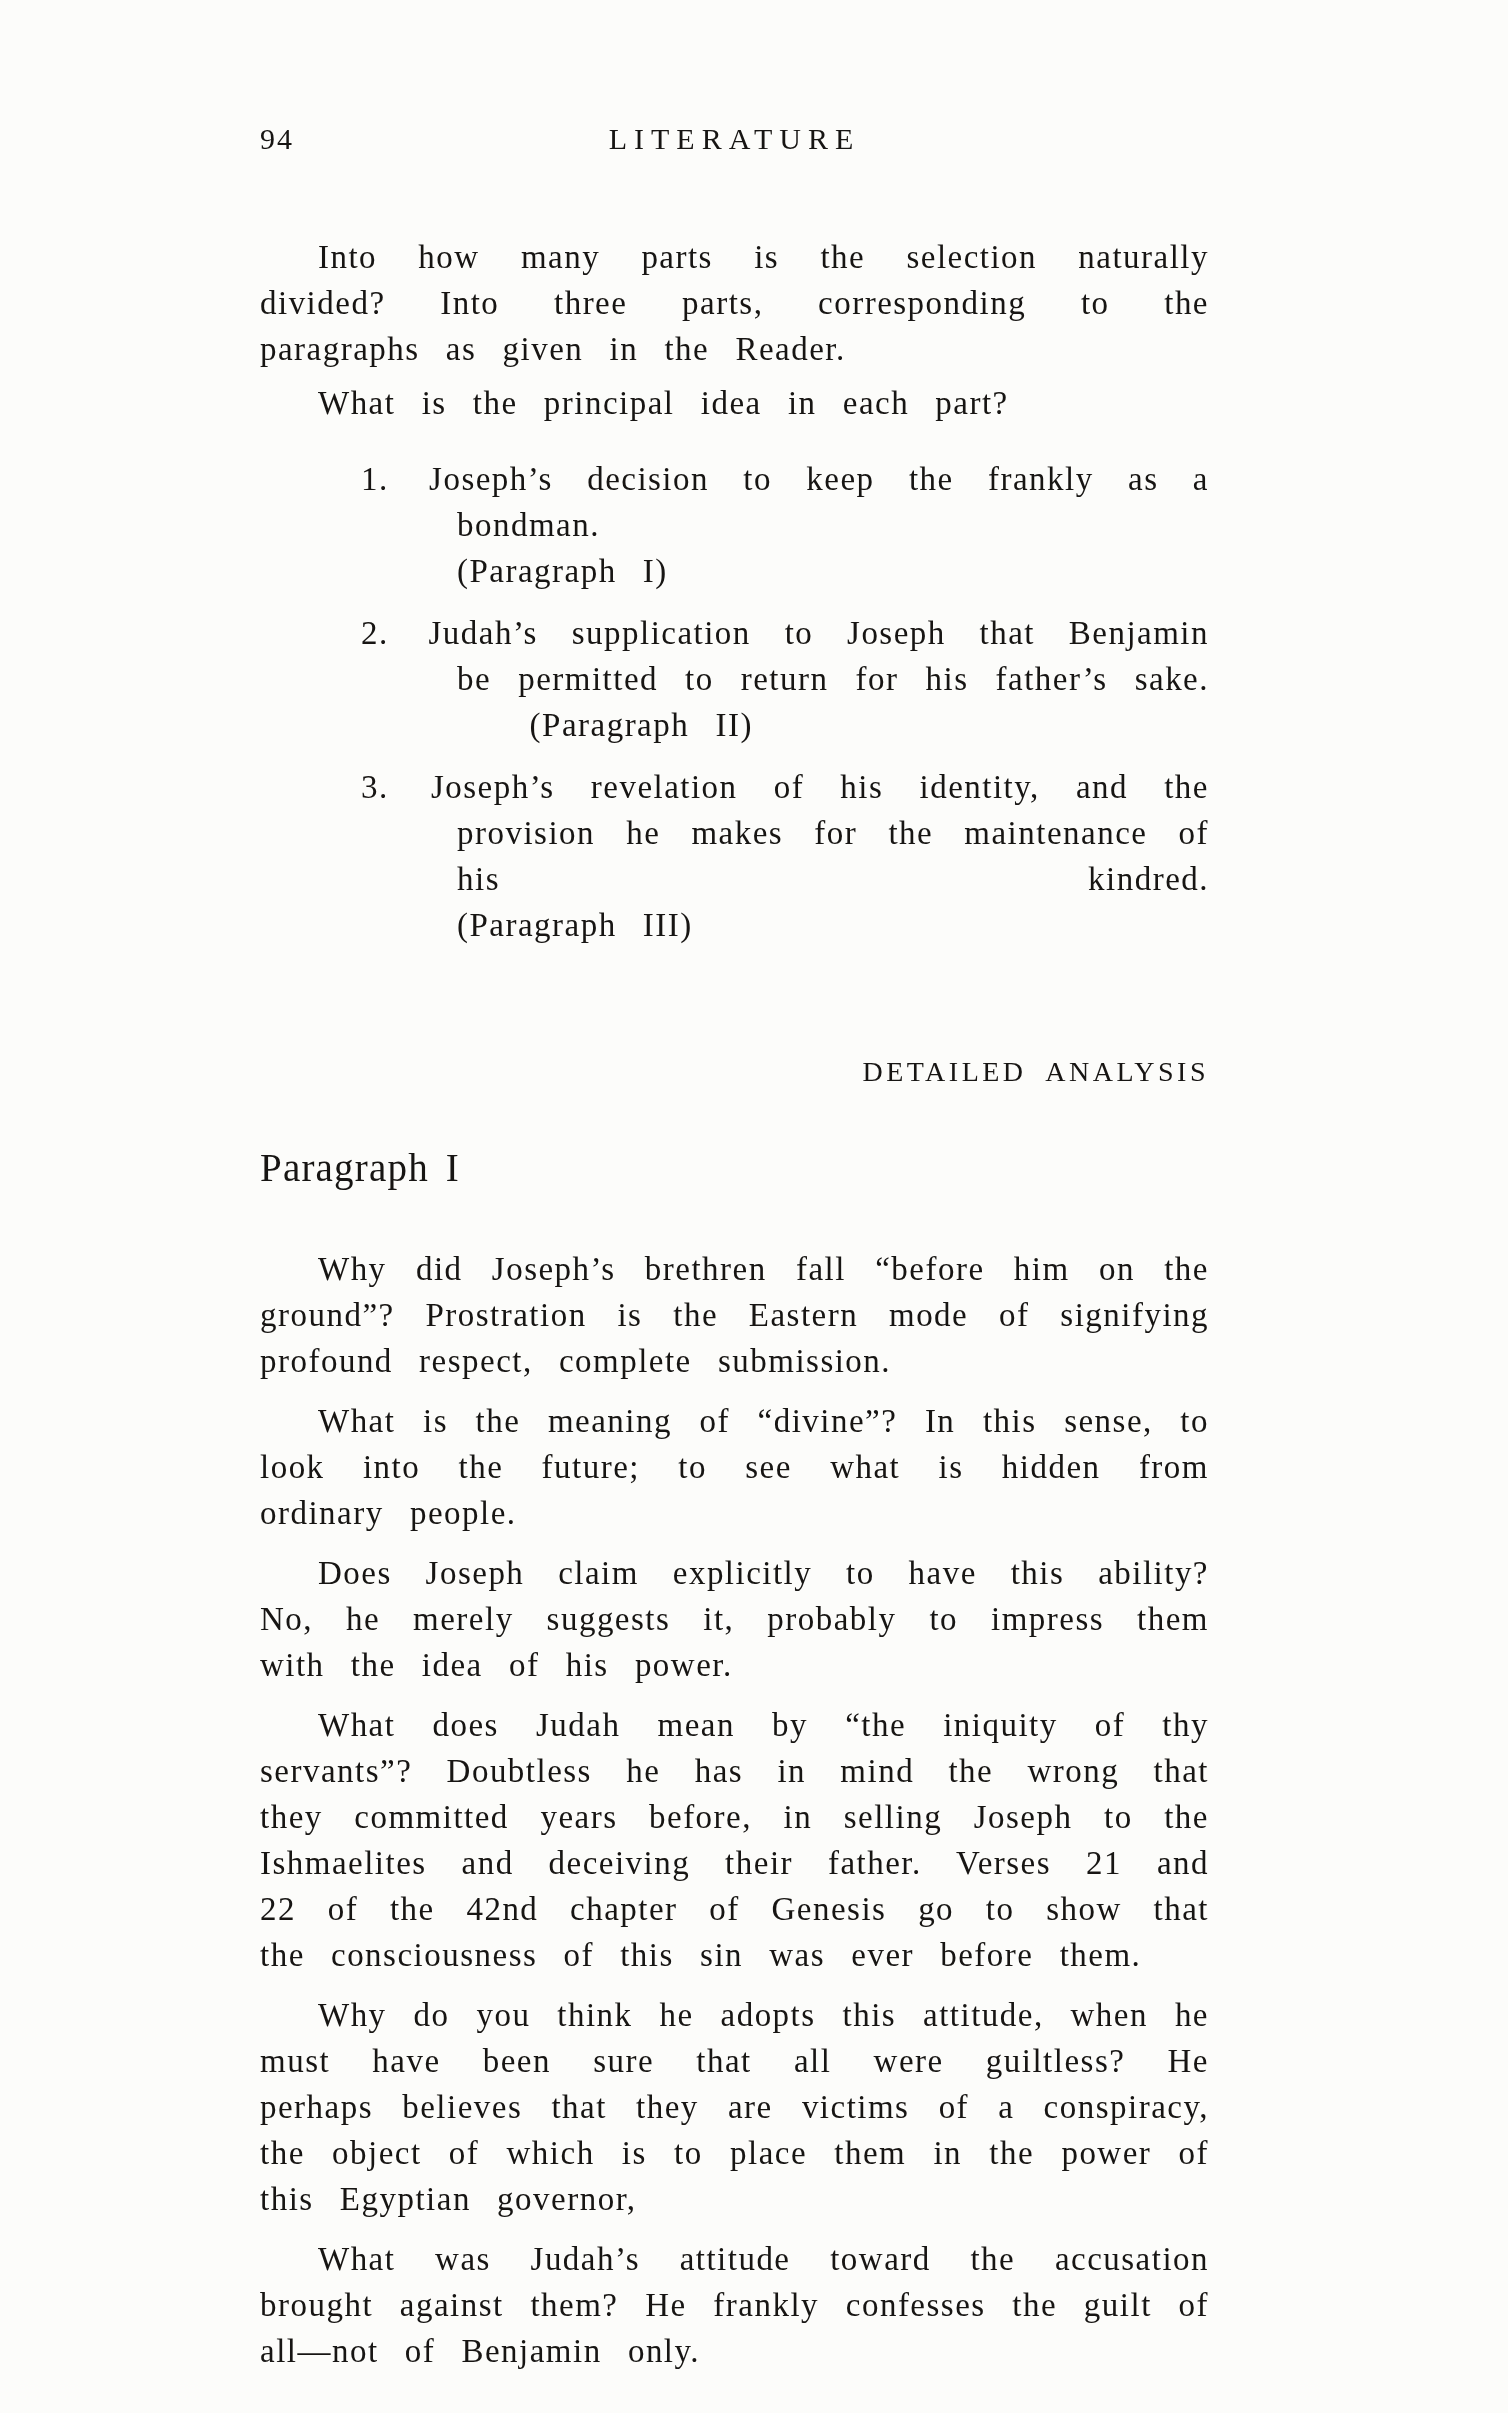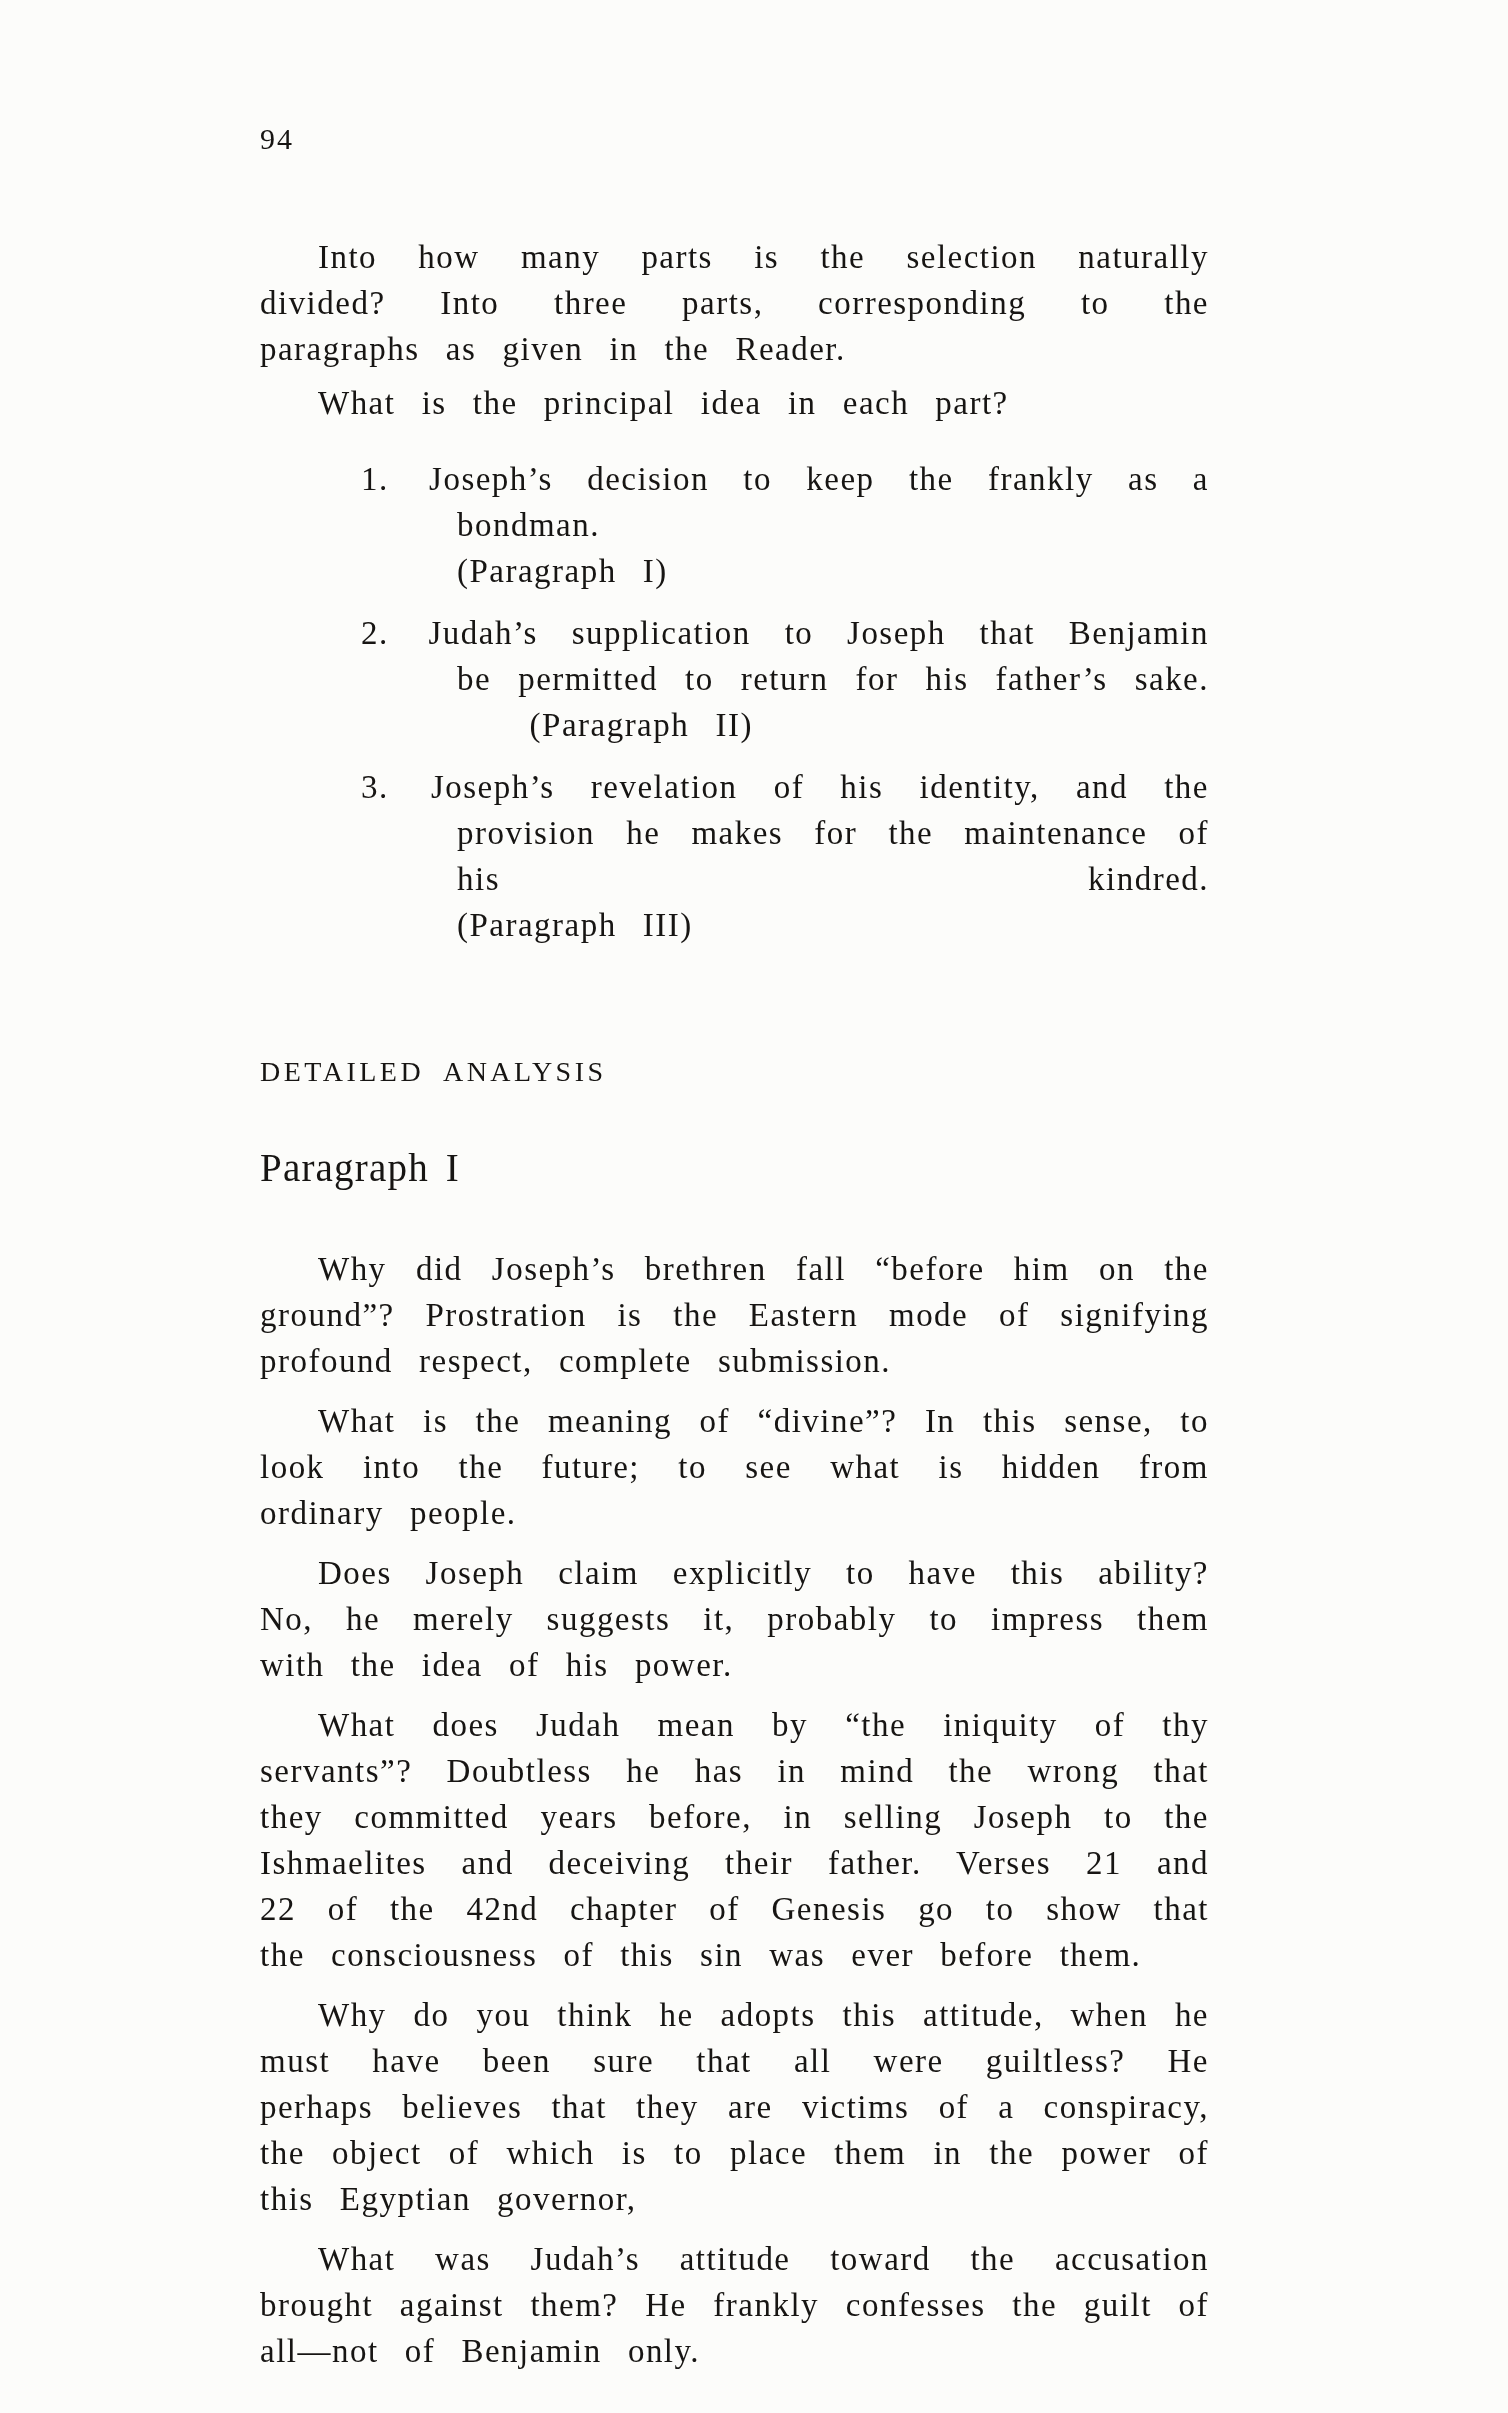--- a/index.html
+++ b/index.html
@@ -65,21 +65,21 @@
   .item-ref.block {
     display: block;
     text-indent: 0;
     text-align: left;
     text-align-last: left;
   }
   .item-ref.inline { margin-left: 2.2em; }
   
   .section-heading {
     margin: 104px 0 0 0;
-    text-align: left;
+    text-align: right;
     font-size: 28px;
     font-weight: 400;
     letter-spacing: 3.5px;
     word-spacing: 0.35em;
     line-height: 40px;
   }
   .subsection-heading {
     margin: 52px 0 0 0;
     text-align: left;
     font-size: 39px;
@@ -89,20 +89,21 @@
     line-height: 48px;
   }
 </style>
 </head>
 <body>
 
 <div class="page">
 
   <div class="running-header">
     <span class="page-number">94</span>
+    <div class="running-title">LITERATURE</div>
   </div>
 
   <p class="para intro-1">Into how many parts is the selection naturally divided? Into three parts, corresponding to the paragraphs as given in the Reader.</p>
   <p class="para intro-2">What is the principal idea in each part?</p>
 
   <div class="parts-list">
 
     <div class="part-item stretch">
       <span class="item-number">1.</span>
       <span class="item-text">Joseph’s decision to keep the frankly as a bondman.</span>

